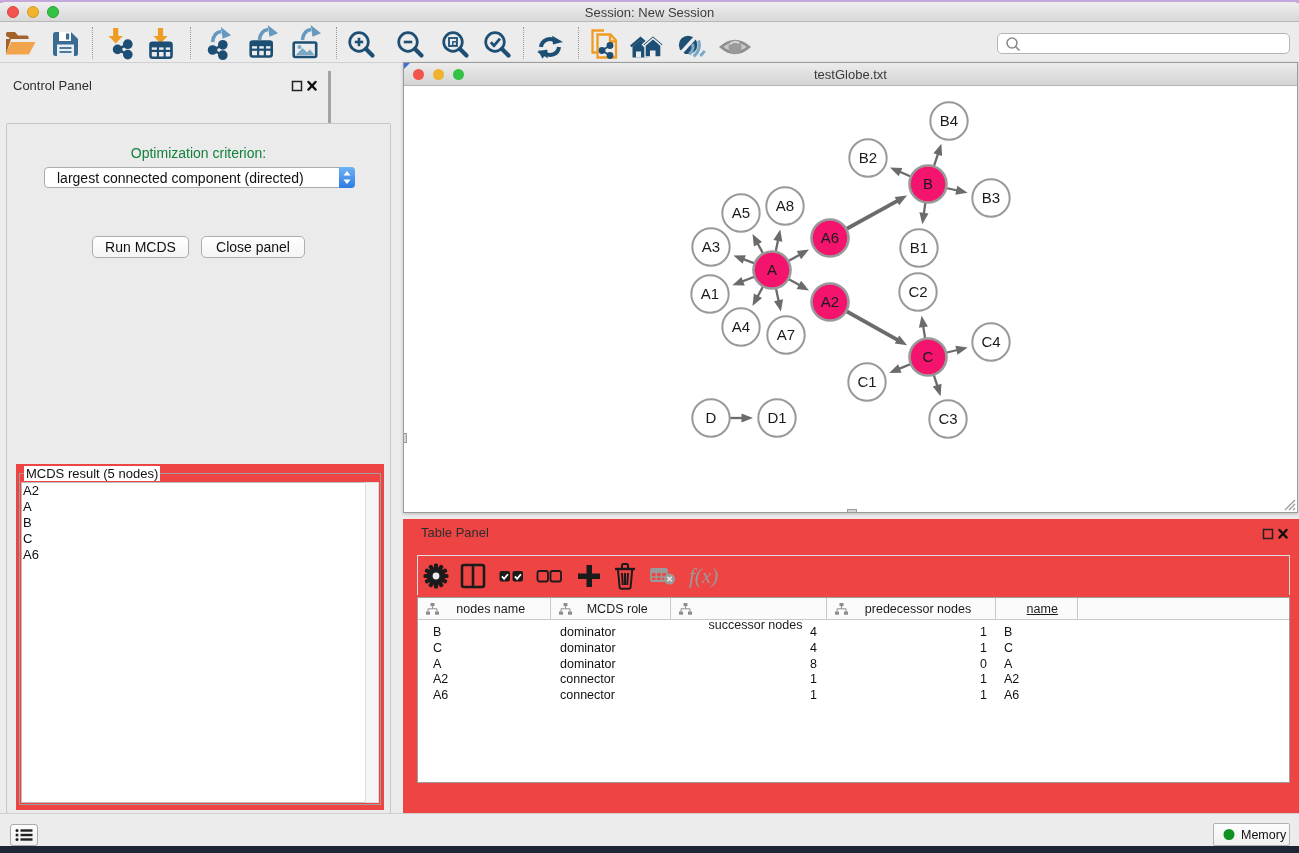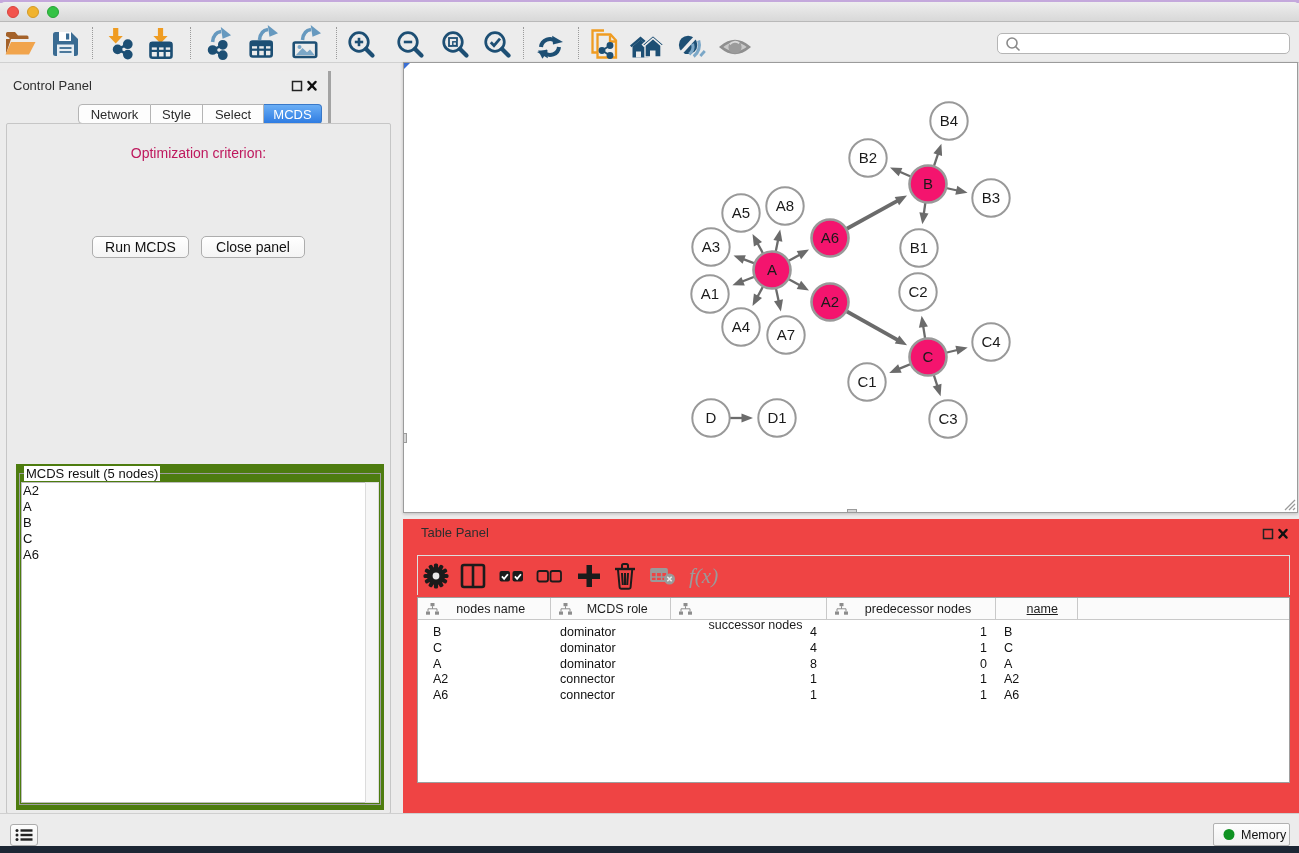--- a/index.html
+++ b/index.html
@@ -21,30 +21,30 @@
 #cpanel { position:absolute; left:0; top:71px; width:331px; height:750px; background:#ececec; border-right:3px solid #a3a3a3;}
 #cpanel .title { position:absolute; left:13px; top:7px; font-size:13px; color:#2e2e2e; }
 .tabrow { position:absolute; display:flex; height:20px; }
 .tab { height:20px; line-height:19px; font-size:13px; color:#2b2b2b; background:#fdfdfd;
   border:1px solid #b4b4b4; border-left:none; padding:0 11px; text-align:center;}
 .tab.first { border-left:1px solid #b4b4b4; border-radius:4px 0 0 4px; }
 .tab.last { border-radius:0 4px 4px 0; }
 .tab.sel { background:linear-gradient(#6aaef5,#2e7ce2); color:#fff; border-color:#3878c8; }
 #cpcontent { position:absolute; left:6px; top:52px; width:385px; height:691px;
   border:1px solid #c6c6c6; background:#ebebeb; border-radius:2px;}
-#optlabel { position:absolute; left:0; width:100%; top:21px; text-align:center; font-size:14px; color:#be185d; }
+#optlabel { position:absolute; left:0; width:100%; top:21px; text-align:center; font-size:14px; color:#15803d; }
 #dropdown { position:absolute; left:37px; top:43px; width:311px; height:21px; background:#fff;
   border:1px solid #ababab; border-radius:4px; }
 #dropdown .txt { position:absolute; left:12px; top:2px; font-size:14px; color:#111; }
 #dropdown .spin { position:absolute; right:-1px; top:-1px; width:16px; height:21px; border-radius:0 4px 4px 0;
   background:linear-gradient(#6db3f8,#2d7ae3); }
 .btn { position:absolute; height:22px; background:linear-gradient(#ffffff,#f4f4f4); border:1px solid #adadad;
   border-radius:5px; font-size:14px; color:#111; text-align:center; line-height:20px;margin-top:36px;}
 
-#mcdsbox { position:absolute; left:9px; top:340px; width:368px; height:346px; background:#4d7c0f; }
+#mcdsbox { position:absolute; left:9px; top:340px; width:368px; height:346px; background:#ef4444; }
 #mcdsborder { position:absolute; left:3px; top:9px; right:3px; bottom:5px; border:1px solid #9d9d9d; }
 #mcdstitle { position:absolute; left:8px; top:2px; font-size:13px; color:#111; background:#fff; padding:0 2px;}
 #mcdslist { position:absolute; left:5px; top:18px; right:5px; bottom:7px; border:1px solid #bdbdbd; background:#fff;
   font-size:13px; color:#111; line-height:15.9px; padding:0 0 0 1px;}
 #mcdsscroll { position:absolute; right:5px; top:18px; bottom:7px; width:14px; background:#f6f6f6; border:1px solid #dcdcdc; }
 
 #netwin { position:absolute; left:403px; top:62px; width:895px; height:451px; background:#fff;
   border:1px solid #9b9b9b; box-shadow:0 1px 3px rgba(0,0,0,0.2);}
 #nettitle { position:absolute; left:0; top:0; width:100%; height:23px;
   background:linear-gradient(#ececec,#d4d4d4); border-bottom:1px solid #b3b3b3; }
@@ -69,20 +69,21 @@
   border:1px solid #ababab; border-radius:3px; }
 </style>
 </head>
 <body>
 <div id="appwin"></div>
 <div id="topstrip"></div>
 <div id="titlebar">
   <div class="light" style="left:7px; background:#f2544d; border:0.5px solid #d8443e;"></div>
   <div class="light" style="left:27px; background:#f0b32e; border:0.5px solid #d49a25;"></div>
   <div class="light" style="left:47px; background:#34c245; border:0.5px solid #27a336;"></div>
+  <div class="t">Session: New Session</div>
 </div>
 <div id="toolbar">
 <svg class="abs" style="left:0px;top:1px;" width="40" height="38" viewBox="0 0 40 38">
 <path d="M6 12 v-2.5 a1.5 1.5 0 0 1 1.5-1.5 h7.5 l3 3.5 h9 a1.5 1.5 0 0 1 1.5 1.5 v2 h-17 z" fill="#a4622a"></path>
 <path d="M6 30 v-15 h3 l2 -2 h6 l2 2 h-8 z" fill="#a4622a"></path>
 <path d="M5.5 30.5 l5.5-12.5 h24.5 l-6.5 12.5 z" fill="#f1a44c"></path>
     </svg>
 <svg class="abs" style="left:45px;top:1px;" width="40" height="38" viewBox="0 0 40 38">
 <rect x="8" y="8" width="25" height="24" rx="2.5" fill="#3a6b92"></rect>
 <path d="M33 8 l0 7 l-7 -7 z" fill="#ececec"></path>
@@ -226,41 +227,48 @@
 
 <div id="cpanel">
   <div class="title">Control Panel</div>
   <svg class="abs" style="right:10px;top:8px;" width="40" height="14">
 <rect x="14.5" y="2.5" width="9" height="9" fill="none" stroke="#222" stroke-width="1.5"></rect>
 <g stroke="#111" stroke-width="2.5" stroke-linecap="round">
         <line x1="30.5" y1="3" x2="37.5" y2="10.5"></line>
         <line x1="37.5" y1="3" x2="30.5" y2="10.5"></line>
       </g>
 </svg>
-  <div class="tabrow" style="left:78px; top:33px;">
-    <div class="tab first" style="width:73px; padding:0;">Network</div>
-    <div class="tab" style="width:52px; padding:0;">Style</div>
-    <div class="tab" style="width:61px; padding:0;">Select</div>
-    <div class="tab sel last" style="width:58px; padding:0;">MCDS</div>
-  </div>
   <div id="cpcontent">
     <div id="optlabel">Optimization criterion:</div>
+    <div id="dropdown">
+      <div class="txt">largest connected component (directed)</div>
+      <div class="spin"><svg width="16" height="21">
+            <path d="M8 4 l3.6 4.4 h-7.2 z" fill="#fff"></path>
+            <path d="M8 17 l3.6-4.4 h-7.2 z" fill="#fff"></path>
+          </svg></div>
+    </div>
     <div class="btn" style="left:85px; top:76px; width:97px;">Run MCDS</div>
     <div class="btn" style="left:194px; top:76px; width:104px;">Close panel</div>
     <div id="mcdsbox">
       <div id="mcdsborder"></div>
       <div id="mcdstitle">MCDS result (5 nodes)</div>
       <div id="mcdslist">A2<br>A<br>B<br>C<br>A6</div>
       <div id="mcdsscroll"></div>
     </div>
   </div>
 </div>
 
 <div id="netwin">
   <div style="position:absolute;left:0;top:0;width:0;height:0;border-top:6px solid #3b6fd4;border-right:6px solid transparent;z-index:5;"></div>
+  <div id="nettitle">
+    <div class="light2" style="left:9px; background:#f2544d;"></div>
+    <div class="light2" style="left:29px; background:#f0b32e;"></div>
+    <div class="light2" style="left:49px; background:#34c245;"></div>
+    <div class="t">testGlobe.txt</div>
+  </div>
   <svg width="893" height="428" viewBox="0 0 893 428" style="position:absolute;left:1px;top:23px;">
 <g transform="translate(-404,-85)" font-family="Liberation Sans, sans-serif">
 <line x1="771" y1="269" x2="741.2" y2="280.5" stroke="#6b6b6b" stroke-width="2.3"></line>
 <line x1="771" y1="269" x2="742.3" y2="258.2" stroke="#6b6b6b" stroke-width="2.3"></line>
 <line x1="771" y1="269" x2="756.5" y2="295.7" stroke="#6b6b6b" stroke-width="2.3"></line>
 <line x1="771" y1="269" x2="756.5" y2="242.3" stroke="#6b6b6b" stroke-width="2.3"></line>
 <line x1="771" y1="269" x2="777.7" y2="300.3" stroke="#6b6b6b" stroke-width="2.3"></line>
 <line x1="771" y1="269" x2="777.1" y2="238.8" stroke="#6b6b6b" stroke-width="2.3"></line>
 <line x1="771" y1="269" x2="798.8" y2="253.7" stroke="#6b6b6b" stroke-width="2.3"></line>
 <line x1="771" y1="269" x2="798.8" y2="284.3" stroke="#6b6b6b" stroke-width="2.3"></line>

